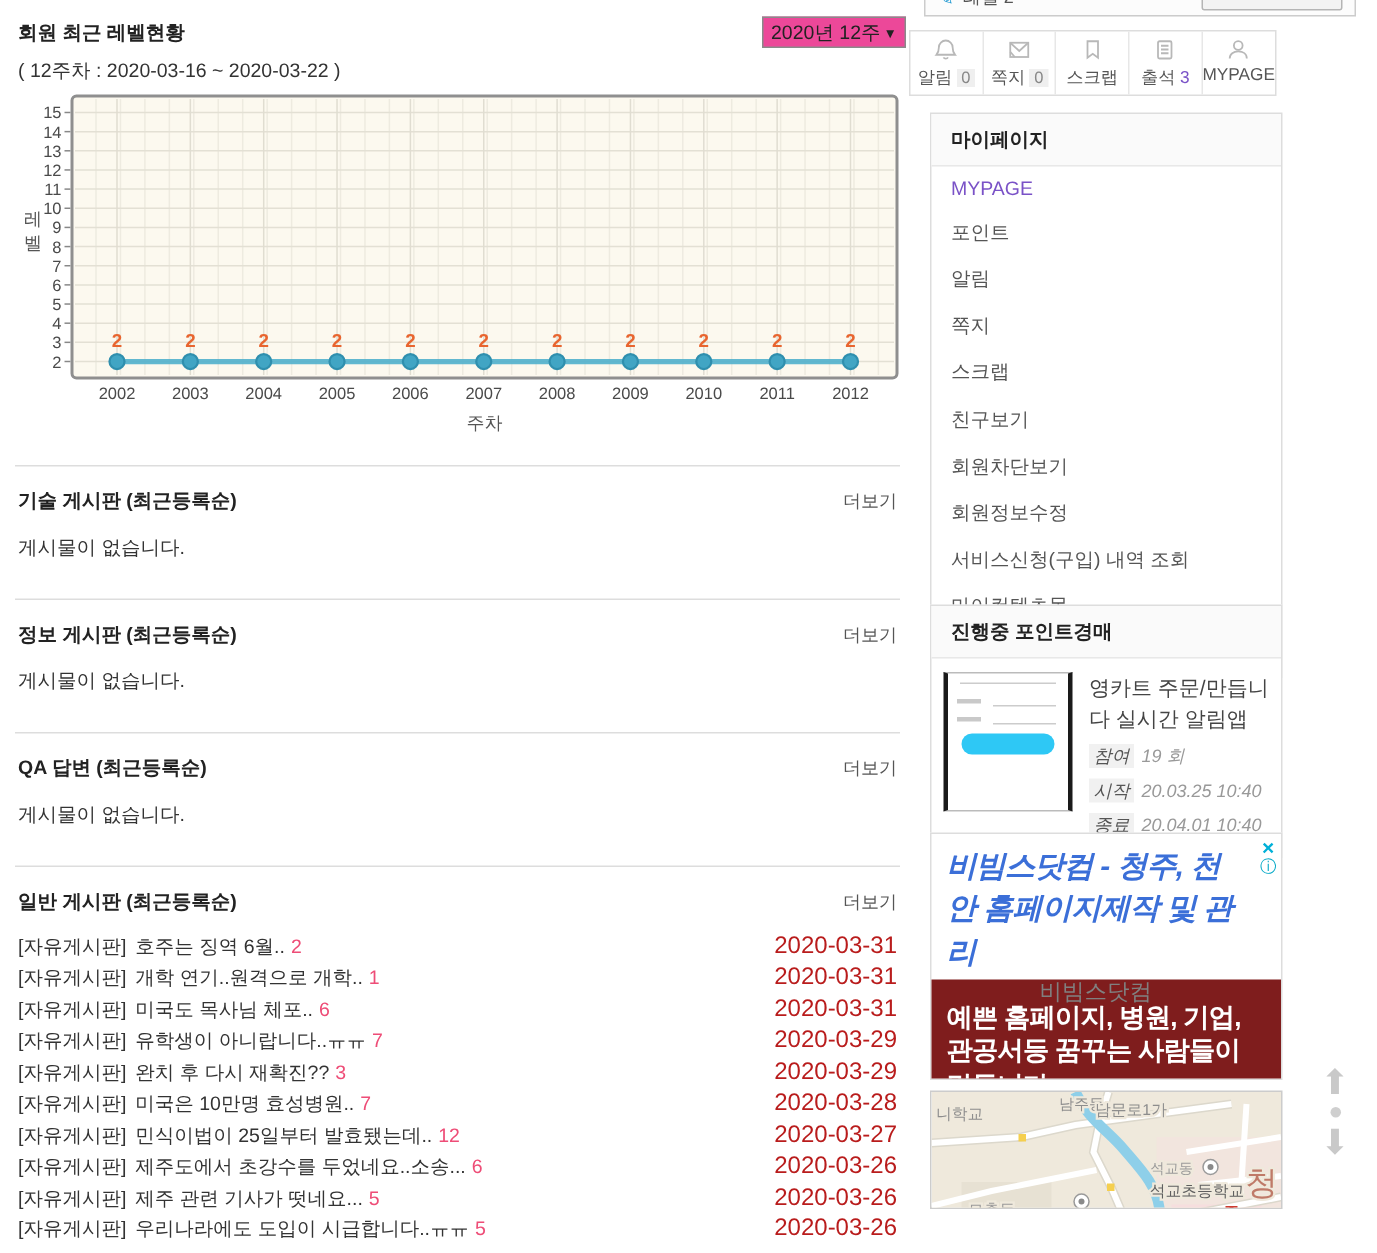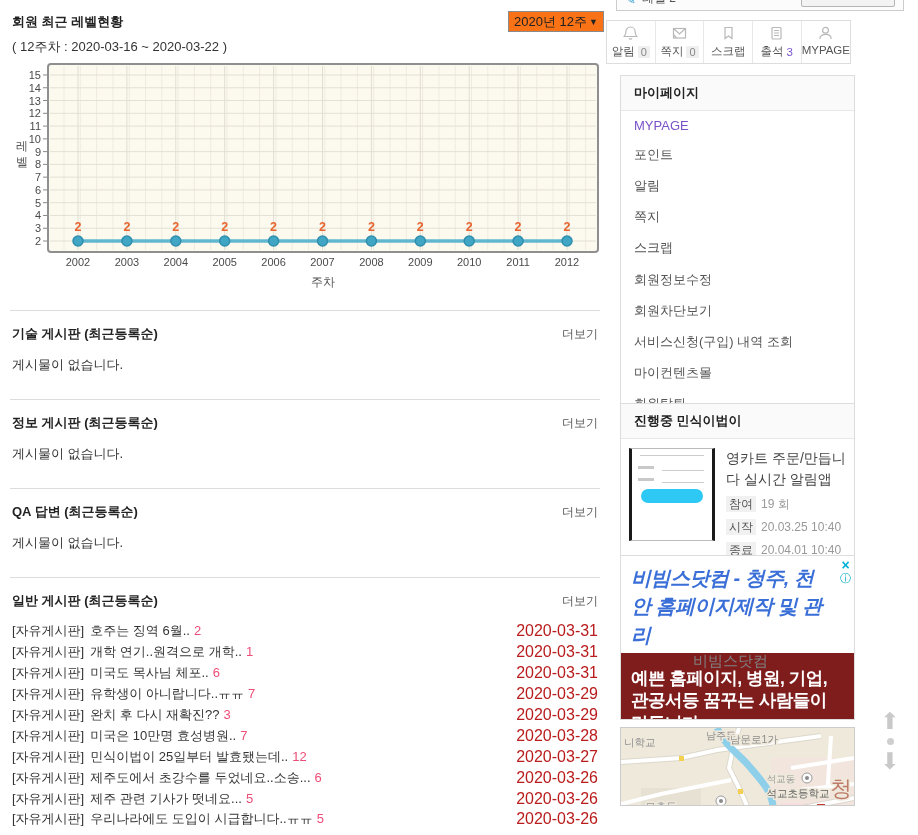--- a/index.html
+++ b/index.html
@@ -6,21 +6,21 @@
   body{
     position:relative;width:918px;height:835px;overflow:hidden;
     font-family:"Liberation Sans","DejaVu Sans",sans-serif;color:#333;
   }
   
   .main{position:absolute;left:10px;top:0;width:594px;}
   .level-head{position:relative;height:34px;}
   .level-title{position:absolute;left:2px;top:13px;font-size:13px;font-weight:bold;color:#222;}
   .period-select{
     position:absolute;left:498px;top:11px;width:96px;height:21px;box-sizing:border-box;
-    border:1px solid #8a8a8a;background:#f97316;font-size:13px;color:#222;
+    border:1px solid #8a8a8a;background:#ec4899;font-size:13px;color:#222;
     display:flex;align-items:center;justify-content:space-between;padding:0 5px;cursor:default;
   }
   .period-select .caret{font-size:9px;color:#222;}
   .level-sub{position:absolute;left:2px;top:38px;font-size:13px;color:#333;}
   .chart-wrap{position:absolute;left:0;top:58px;width:594px;height:238px;}
   
   .boards{position:absolute;left:0;top:310px;width:590px;}
   .section{border-top:1px solid #ddd;padding-top:15px;}
   .section-head{display:flex;justify-content:space-between;align-items:center;height:16px;padding:0 2px;}
   .section-title{font-size:13px;font-weight:bold;color:#222;}
@@ -61,21 +61,21 @@
   .auction-thumb{
     width:86px;height:93px;box-sizing:border-box;background:#fff;flex:none;
     border-left:3px solid #1a1a1a;border-right:3px solid #1a1a1a;border-top:1px solid #bbb;border-bottom:1px solid #bbb;
     position:relative;
   }
   .thumb-line{position:absolute;left:8px;right:8px;height:1px;background:#ccc;}
   .thumb-lab{position:absolute;left:6px;width:16px;height:3px;background:#c9c9c9;}
   .thumb-btn{position:absolute;left:9px;right:9px;top:40px;height:14px;border-radius:7px;background:#2ec8f5;}
   .auction-info{margin-left:11px;min-width:0;}
   .auction-title{font-size:14px;color:#444;line-height:1.5;}
-  .auction-row{margin-top:6px;font-size:12px;white-space:nowrap;}
+  .auction-row{margin-top:6px;font-size:12px;white-space:nowrap;font-style:italic;}
   .auction-row .lab{background:#f1f1f1;color:#555;padding:1px 3px;}
   .auction-row .val{color:#999;margin-left:5px;}
   .ad-box{top:555px;cursor:pointer;}
   .ad-white{position:relative;padding:8px 24px 0 10px;height:89px;}
   .ad-headline{font-size:20px;font-weight:bold;color:#3b6fd8;line-height:1.42;letter-spacing:-0.5px;font-style:italic;}
   .ad-advertiser{font-size:15px;color:#808080;margin-top:3px;text-align:center;}
   .ad-corner{position:absolute;right:3px;top:2px;text-align:center;line-height:1;}
   .ad-close{color:#00b0d8;font-size:14px;font-weight:bold;display:block;}
   .ad-info{display:block;margin-top:1px;color:#00a8c6;font-size:11px;}
   .ad-blue{background:#7f1d1d;height:66px;padding:14px 10px 0;box-sizing:border-box;overflow:hidden;}
@@ -358,30 +358,31 @@
   </div>
 
 <div class="side-box mypage-box">
   <div class="side-head">마이페이지</div>
   <div id="mypage-menu">
       <div class="menu-item active">MYPAGE</div>
       <div class="menu-item">포인트</div>
       <div class="menu-item">알림</div>
       <div class="menu-item">쪽지</div>
       <div class="menu-item">스크랩</div>
+      <div class="menu-item">친구보기</div>
+      <div class="menu-item">회원차단보기</div>
       <div class="menu-item">회원정보수정</div>
-      <div class="menu-item">회원차단보기</div>
       <div class="menu-item">서비스신청(구입) 내역 조회</div>
       <div class="menu-item">마이컨텐츠몰</div>
       <div class="menu-item">회원탈퇴</div>
     </div>
 </div>
 
 <div class="side-box auction-box">
-  <div class="side-head">진행중 민식이법이</div>
+  <div class="side-head">진행중 포인트경매</div>
   <div class="auction-body">
     <div class="auction-thumb">
       <div class="thumb-line" style="top:6px"></div>
       <div class="thumb-lab" style="top:17px"></div>
       <div class="thumb-line" style="top:21px;left:30px"></div>
       <div class="thumb-lab" style="top:29px"></div>
       <div class="thumb-line" style="top:33px;left:30px"></div>
       <div class="thumb-btn"></div>
     </div>
     <div class="auction-info">

